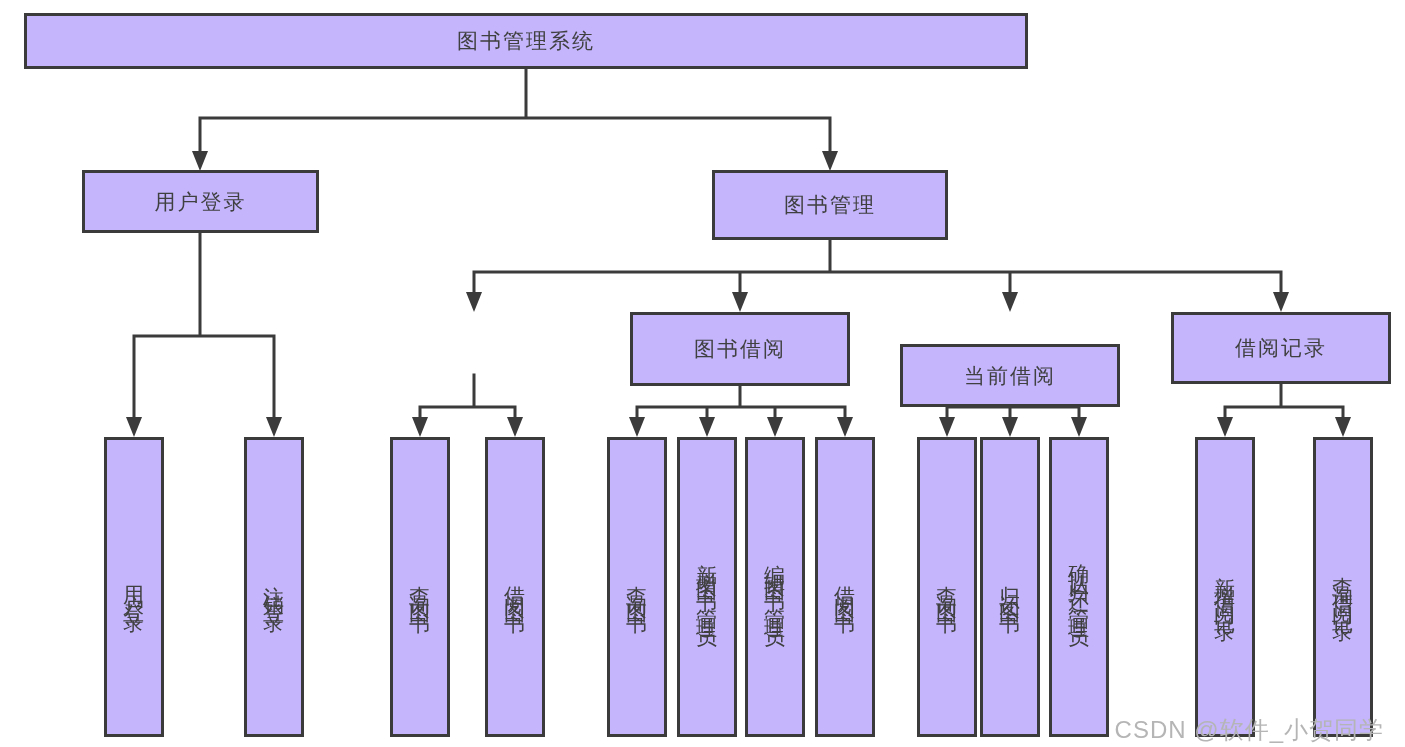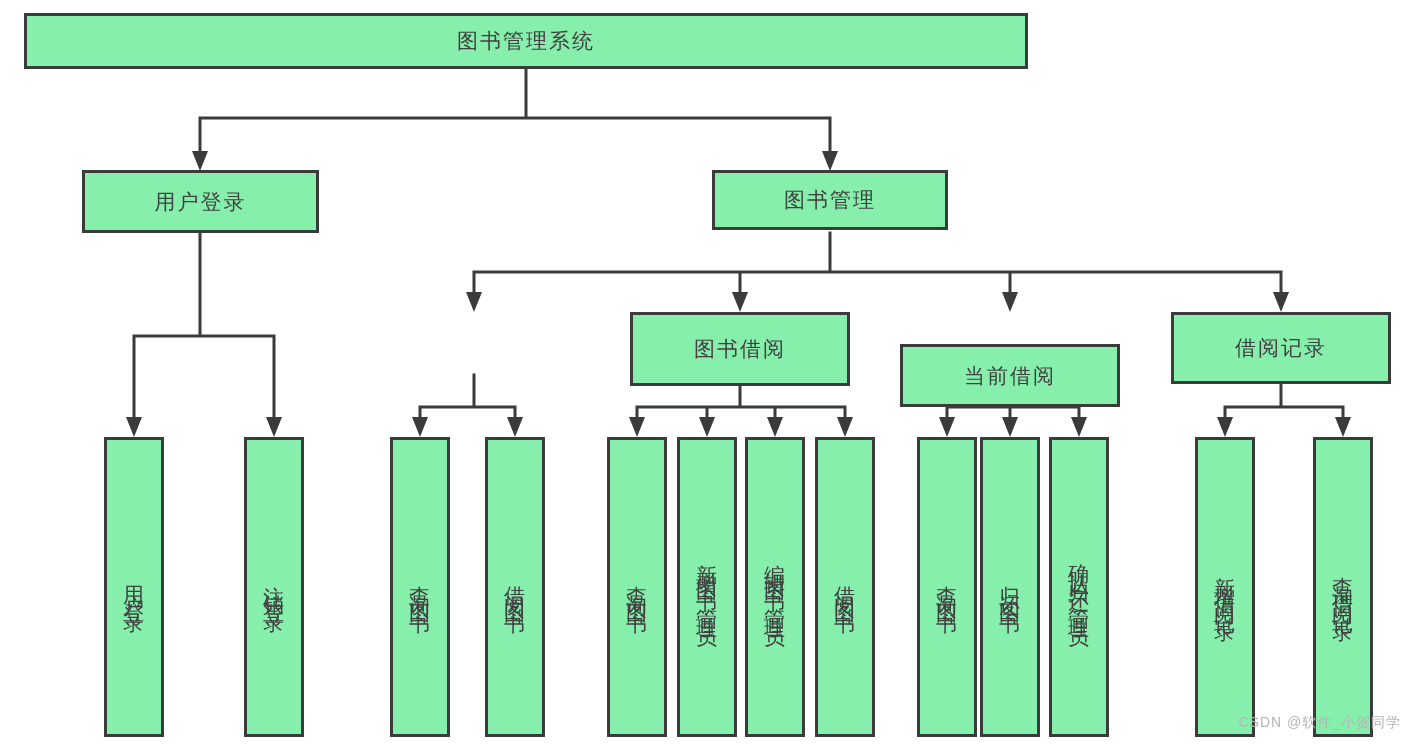--- a/index.html
+++ b/index.html
@@ -13,36 +13,36 @@
     width:1405px;height:747px;background:var(--bg);
     font-family:"Liberation Sans", sans-serif;
     overflow:hidden;position:relative;
   }
   #stage{position:relative;width:1405px;height:747px;}
   #connectors{position:absolute;left:0;top:0;}
   .cline{stroke:var(--line);stroke-width:3;fill:none;stroke-linecap:square;}
   .ahead{fill:var(--line);stroke:none;}
   .box{
     position:absolute;box-sizing:border-box;
-    border:3px solid var(--line);background:#86efac;
+    border:3px solid var(--line);background:#c4b5fd;
     display:flex;align-items:center;justify-content:center;
     color:var(--text);
   }
   .hlabel{
     font-size:21px;letter-spacing:2px;color:var(--text);
     white-space:nowrap;
   }
   .vtext{
     writing-mode:vertical-rl;text-orientation:mixed;
     font-size:21px;letter-spacing:9px;line-height:1;
     color:var(--text);white-space:nowrap;
   }
   #watermark{
-    position:absolute;top:714px;right:4px;z-index:5;
-    font-size:14px;color:var(--watermark);letter-spacing:1px;
+    position:absolute;top:714px;right:21px;z-index:5;
+    font-size:24px;color:var(--watermark);letter-spacing:1px;
     white-space:nowrap;
   }
 </style>
 </head>
 <body>
 
 <div id="stage">
 
   <svg id="connectors" width="1405" height="747" viewBox="0 0 1405 747">
     <g>
@@ -87,21 +87,21 @@
     </g>
   </svg>
 
   <div class="box" style="left:24px;top:13px;width:1004px;height:56px;">
     <span class="hlabel">图书管理系统</span>
   </div>
 
   <div class="box" style="left:82px;top:170px;width:237px;height:63px;">
     <span class="hlabel">用户登录</span>
   </div>
-  <div class="box" style="left:712px;top:170px;width:236px;height:60px;">
+  <div class="box" style="left:712px;top:170px;width:236px;height:70px;">
     <span class="hlabel">图书管理</span>
   </div>
 
   <div class="box" style="left:630px;top:312px;width:220px;height:74px;">
     <span class="hlabel">图书借阅</span>
   </div>
   <div class="box" style="left:900px;top:312px;width:220px;height:63px;margin-top:32px;">
     <span class="hlabel">当前借阅</span>
   </div>
   <div class="box" style="left:1171px;top:312px;width:220px;height:72px;align-items:center;">

